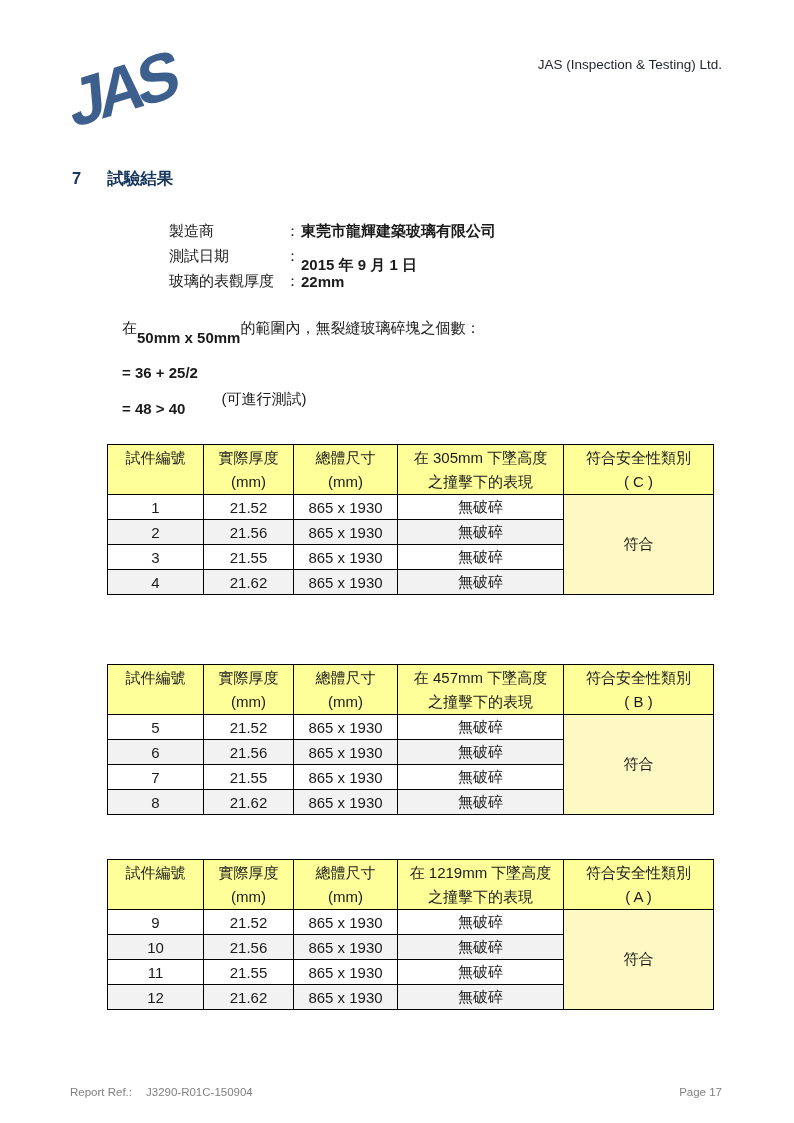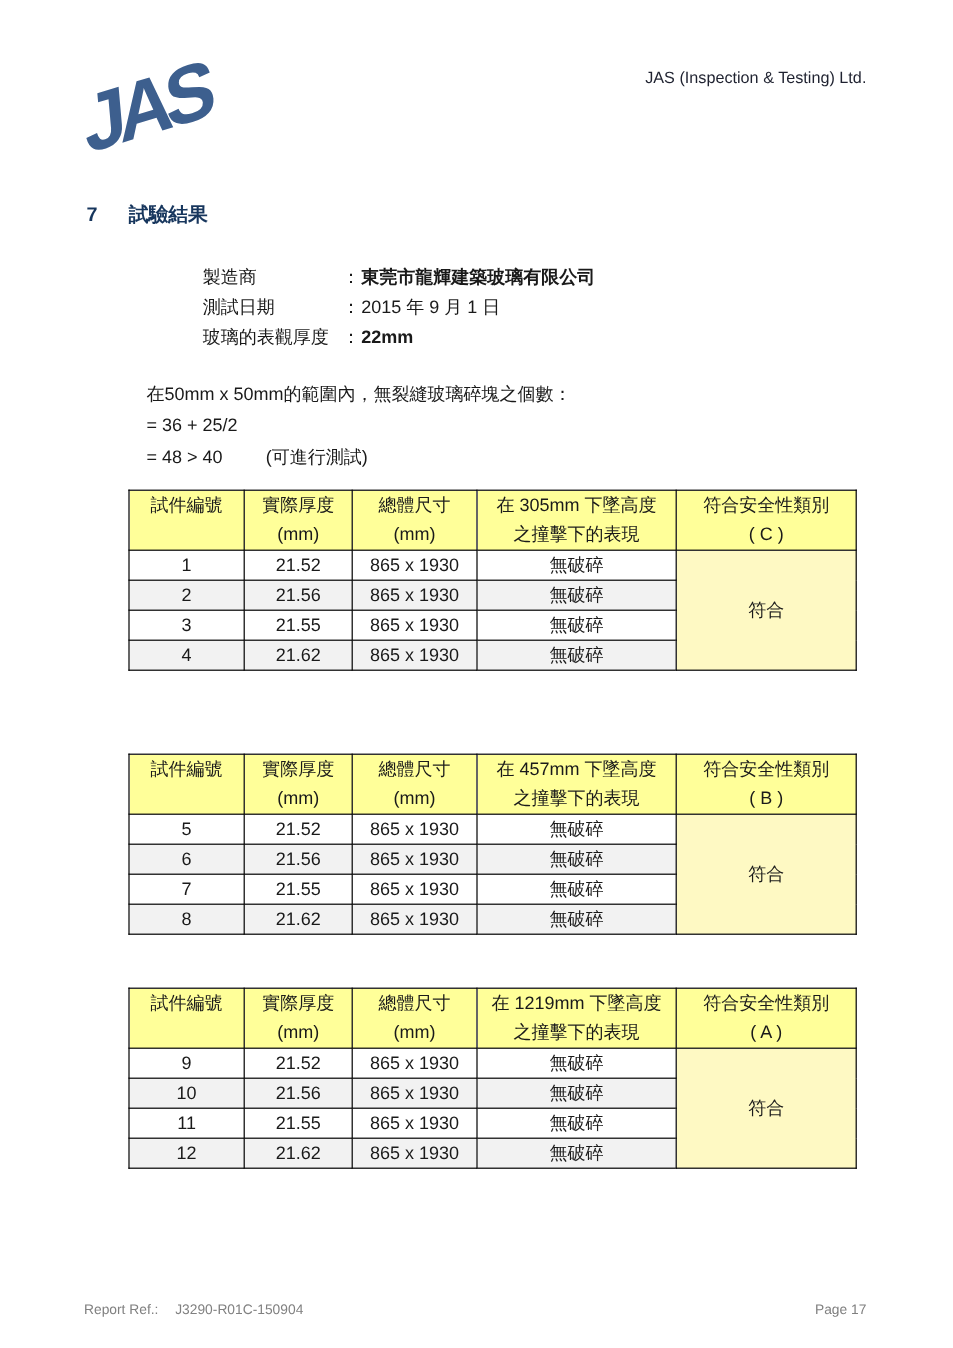--- a/index.html
+++ b/index.html
@@ -43,29 +43,29 @@
   .info-block { position: absolute; left: 122px; top: 219px; font-size: 15px; }
   .info-row { display: flex; height: 25px; align-items: center; }
   .info-label { width: 116px; margin-left: 47px; }
   .info-colon { width: 14px; }
   .info-value { margin-left: 2px; }
   .bold { font-weight: bold; }
 
   
   .calc-block { position: absolute; left: 122px; top: 315px; font-size: 15px; }
   .calc-line { height: 26.5px; display: flex; align-items: center; }
-  .num { font-weight: 400; }
+  .num { font-weight: 700; margin-top: 18px; }
   .calc-note { margin-left: 36px; }
 
   
   .table-block { position: absolute; left: 107px; }
   .t1 { top: 408px; }
   .t2 { top: 628px; }
   .t3 { top: 823px; }
-  table.rtable { border-collapse: collapse; table-layout: fixed; width: 606px; border: 1.5px solid #000; }
+  table.rtable { border-collapse: collapse; table-layout: fixed; width: 606px; border: 1.5px solid #000; margin-top: 36px; }
   table.rtable th, table.rtable td {
     border: 1px solid #000;
     text-align: center;
     vertical-align: middle;
     font-size: 15px;
     font-weight: normal;
     overflow: hidden;
   }
   table.rtable th { background: #ffff99; height: 50px; padding: 0; }
   table.rtable th .hline { line-height: 24px; height: 24px; }

